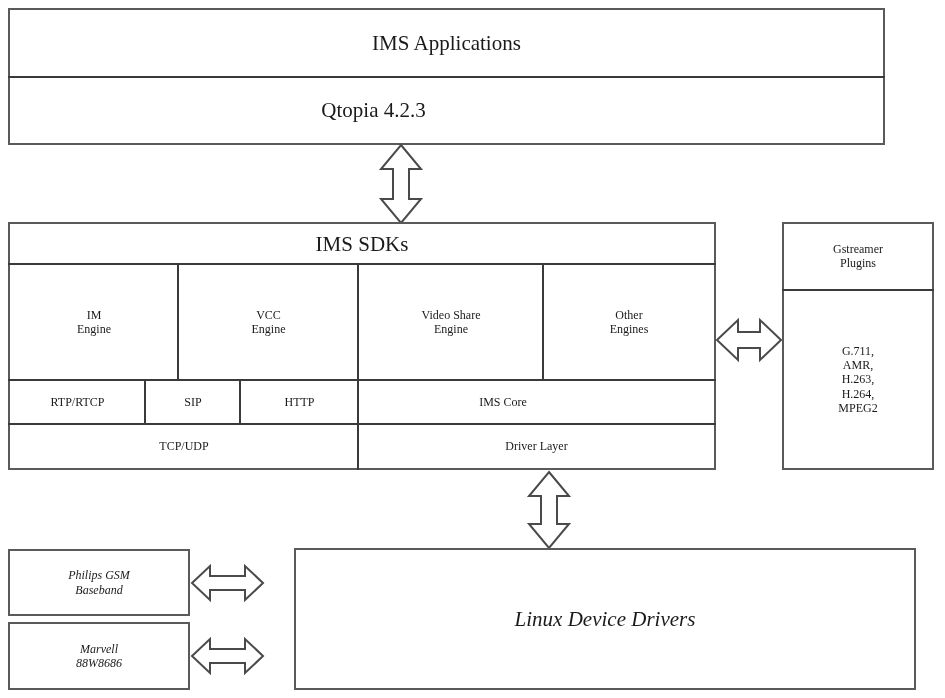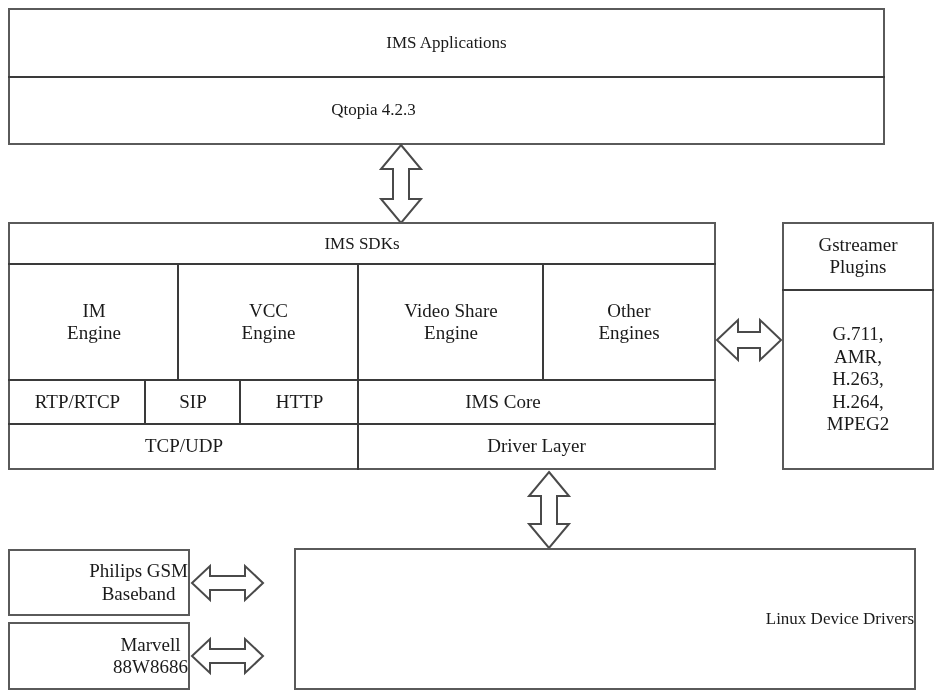--- a/index.html
+++ b/index.html
@@ -18,23 +18,24 @@
     background: #ffffff;
     overflow: hidden;
   }
   .box {
     position: absolute;
     box-sizing: border-box;
     border: 2px solid #5a5a5a;
     background: #ffffff;
     display: flex;
     align-items: center;
-    justify-content: flex-end;
+    justify-content: center;
     text-align: center;
     line-height: 1.18;
+    font-style: italic;
   }
   .cell {
     position: absolute;
     box-sizing: border-box;
     background: transparent;
     display: flex;
     align-items: center;
     justify-content: center;
     text-align: center;
     line-height: 1.18;
@@ -46,22 +47,22 @@
   }
   .vline {
     position: absolute;
     background: #3a3a3a;
     width: 2px;
   }
   .label {
     display: block;
     white-space: pre-line;
   }
-  .t-xl { font-size: 17px; }
-  .t-md { font-size: 19px; }
+  .t-xl { font-size: 21px; }
+  .t-md { font-size: 12px; }
   .arrow {
     position: absolute;
     overflow: visible;
   }
   .arrow path {
     fill: #ffffff;
     stroke: #4a4a4a;
     stroke-width: 2;
     stroke-linejoin: miter;
   }

